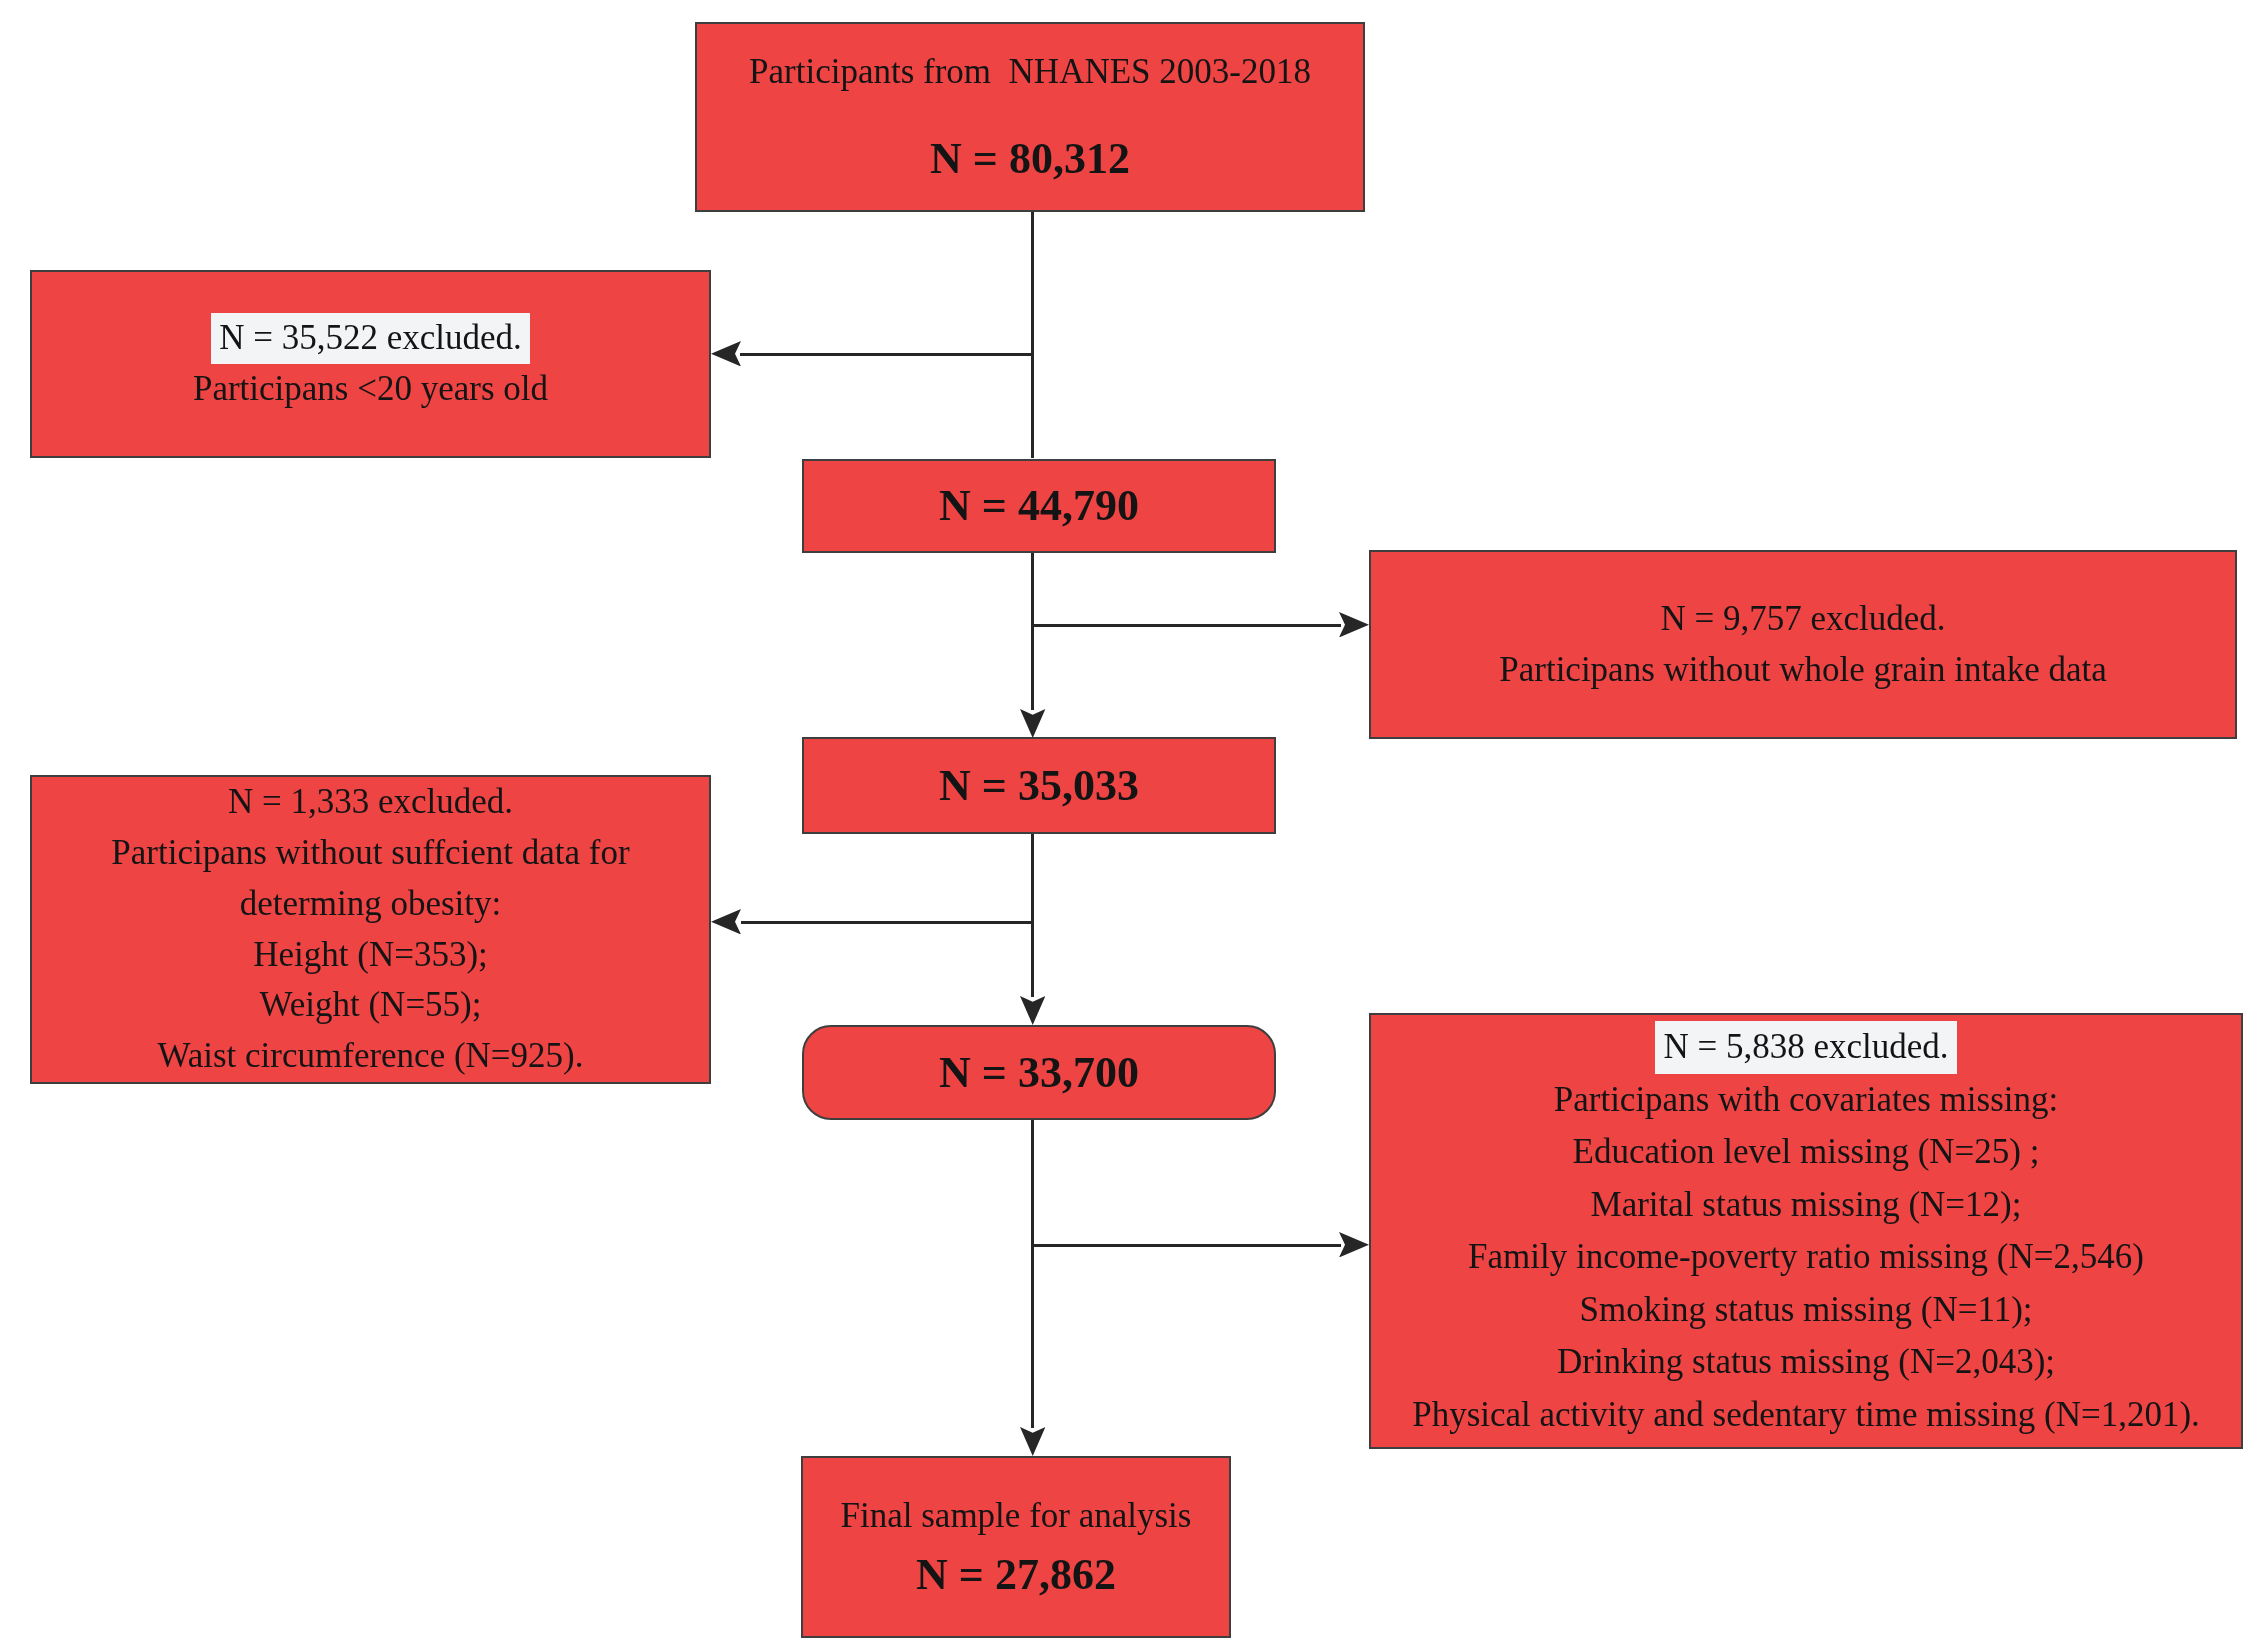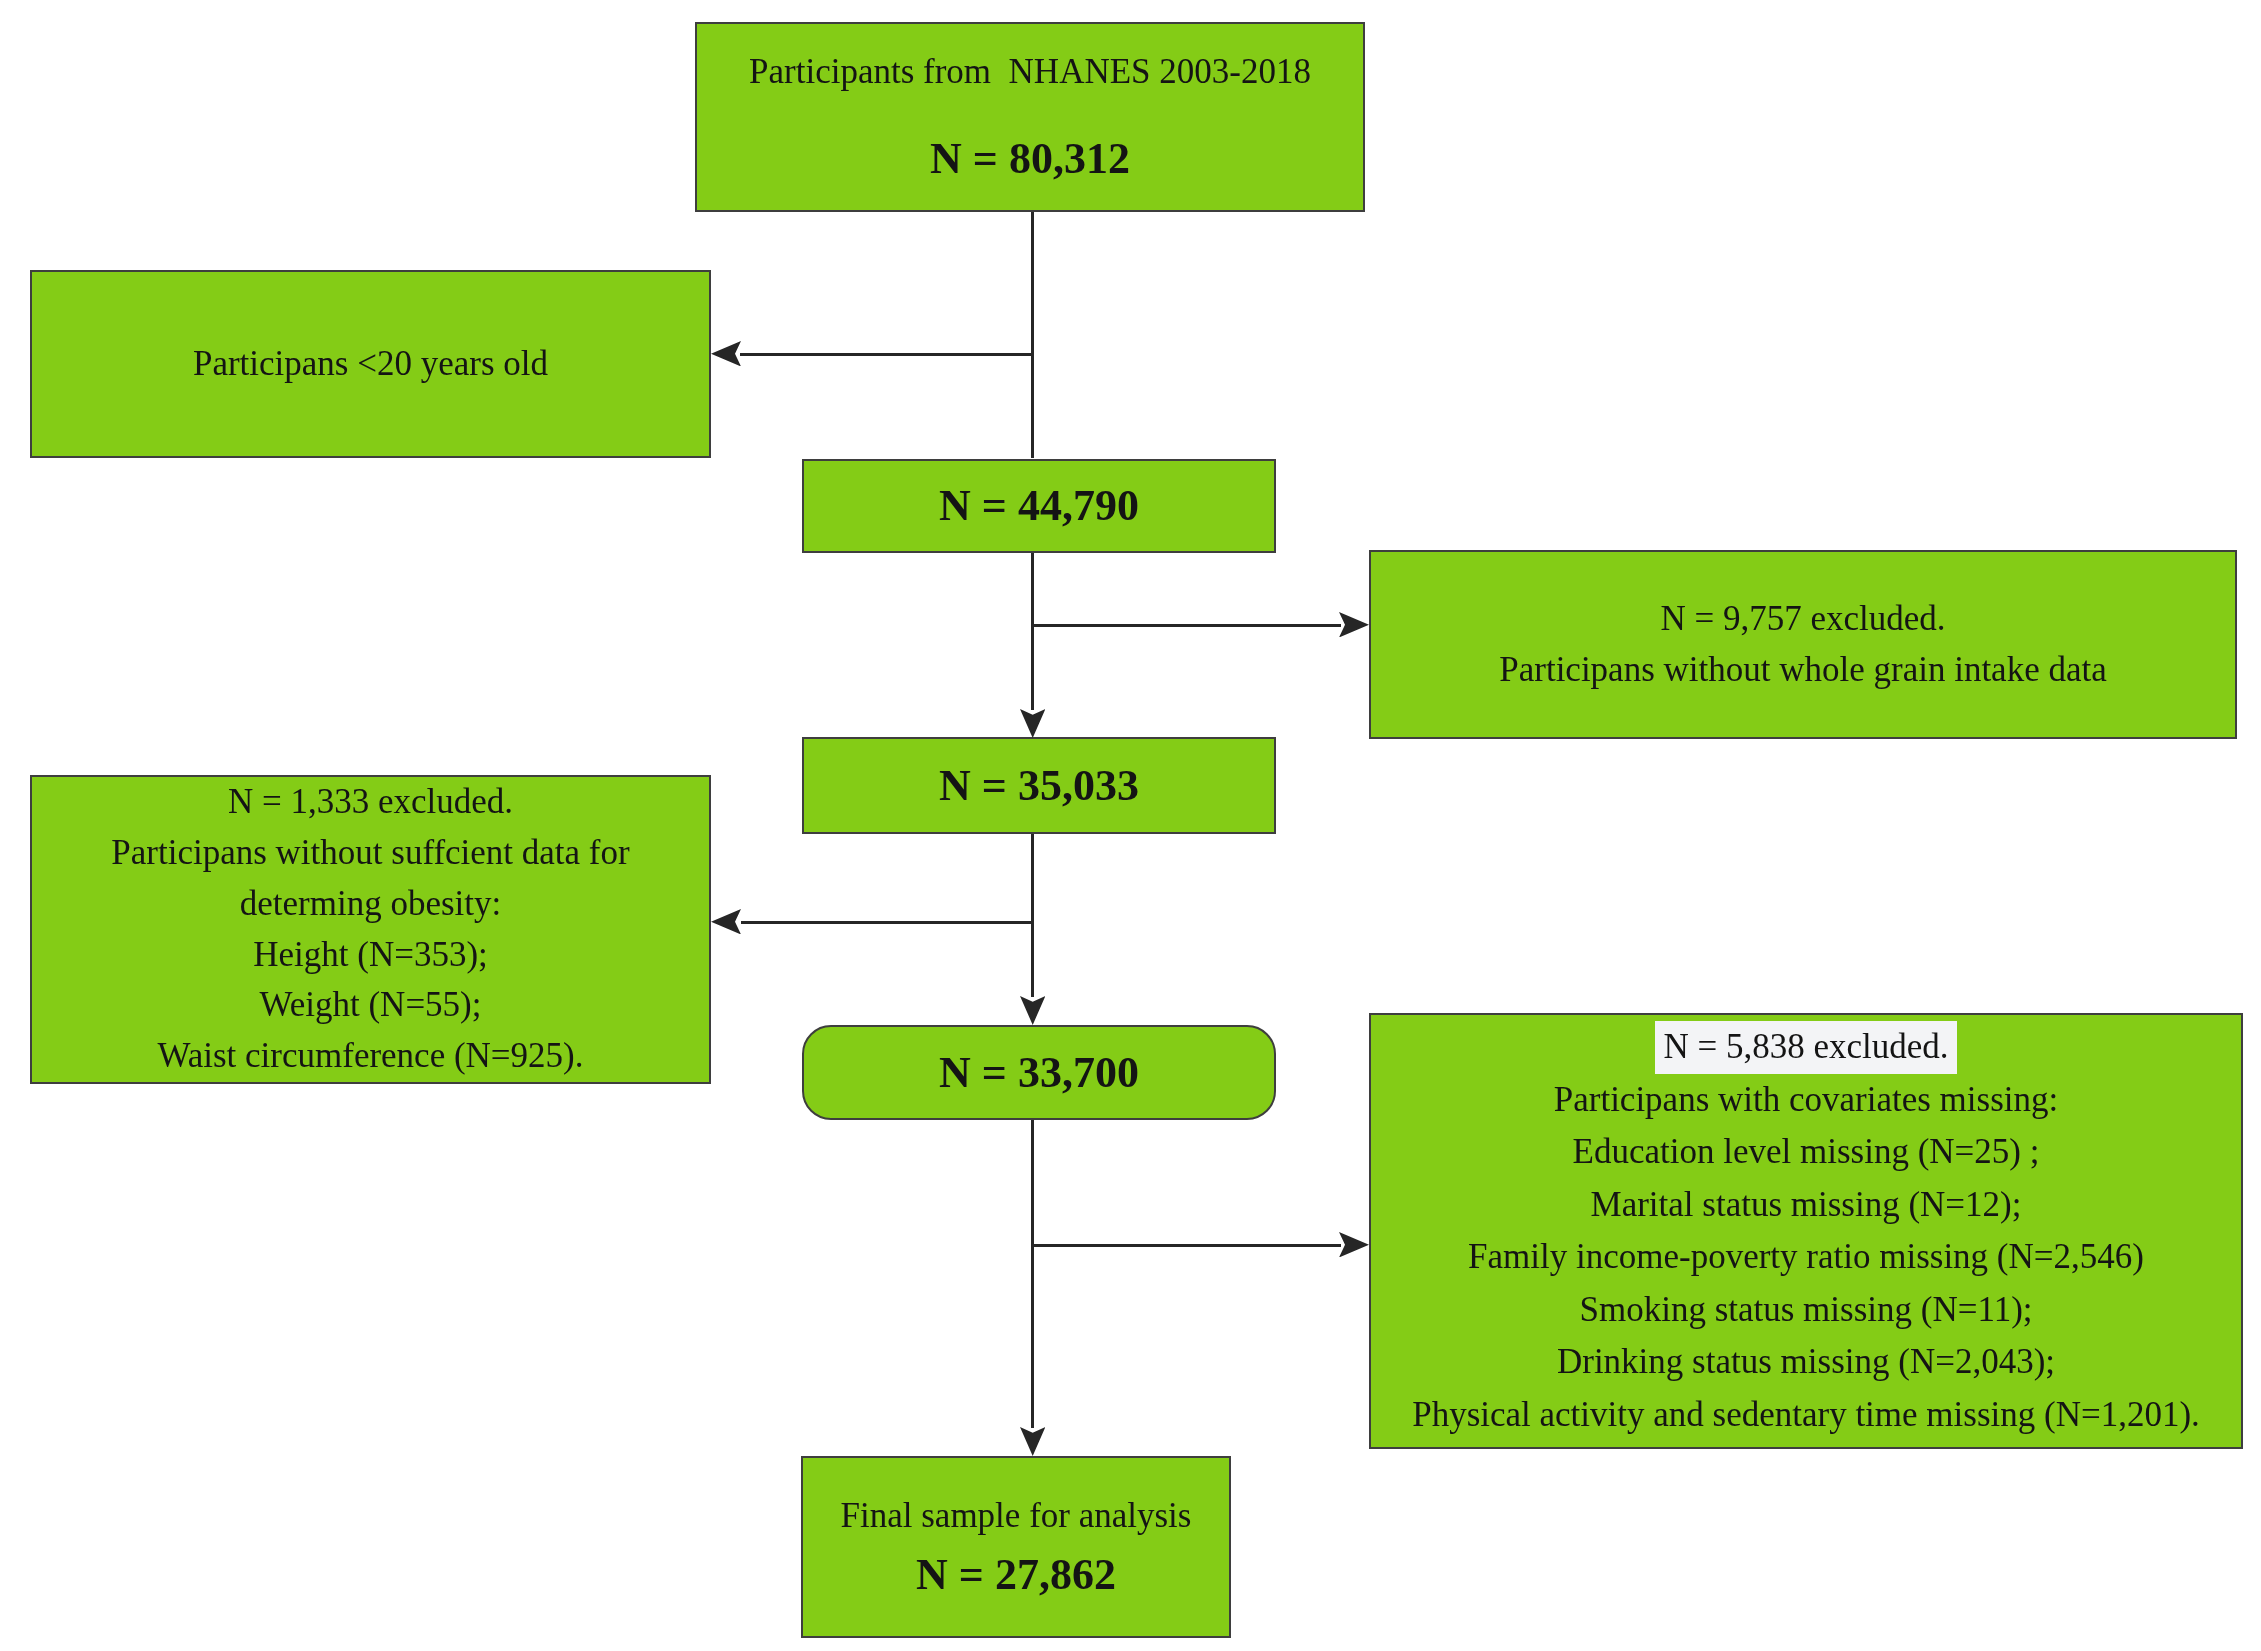--- a/index.html
+++ b/index.html
@@ -13,21 +13,21 @@
     height: 1651px;
     background: #ffffff;
     font-family: "Liberation Serif", serif;
     color: #141414;
     overflow: hidden;
   }
   .box {
     position: absolute;
     box-sizing: border-box;
     border: 2.3px solid #3e3e3e;
-    background: #84cc16;
+    background: #ef4444;
     display: flex;
     flex-direction: column;
     align-items: center;
     justify-content: center;
     text-align: center;
   }
   .line {
     font-size: 35px;
     line-height: 1.45;
     white-space: pre-wrap;
@@ -106,20 +106,21 @@
   <div class="box" id="box-n33700">
     <div class="value">N = 33,700</div>
   </div>
 
   <div class="box" id="box-final">
     <div class="line">Final sample for analysis</div>
     <div class="value">N = 27,862</div>
   </div>
 
   <div class="box" id="box-excl-age">
+    <div class="line hl">N = 35,522 excluded.</div>
     <div class="line">Participans &lt;20 years old</div>
   </div>
 
   <div class="box" id="box-excl-grain">
     <div class="line">N = 9,757 excluded.</div>
     <div class="line">Participans without whole grain intake data</div>
   </div>
 
   <div class="box" id="box-excl-obesity">
     <div class="line">N = 1,333 excluded.</div>

